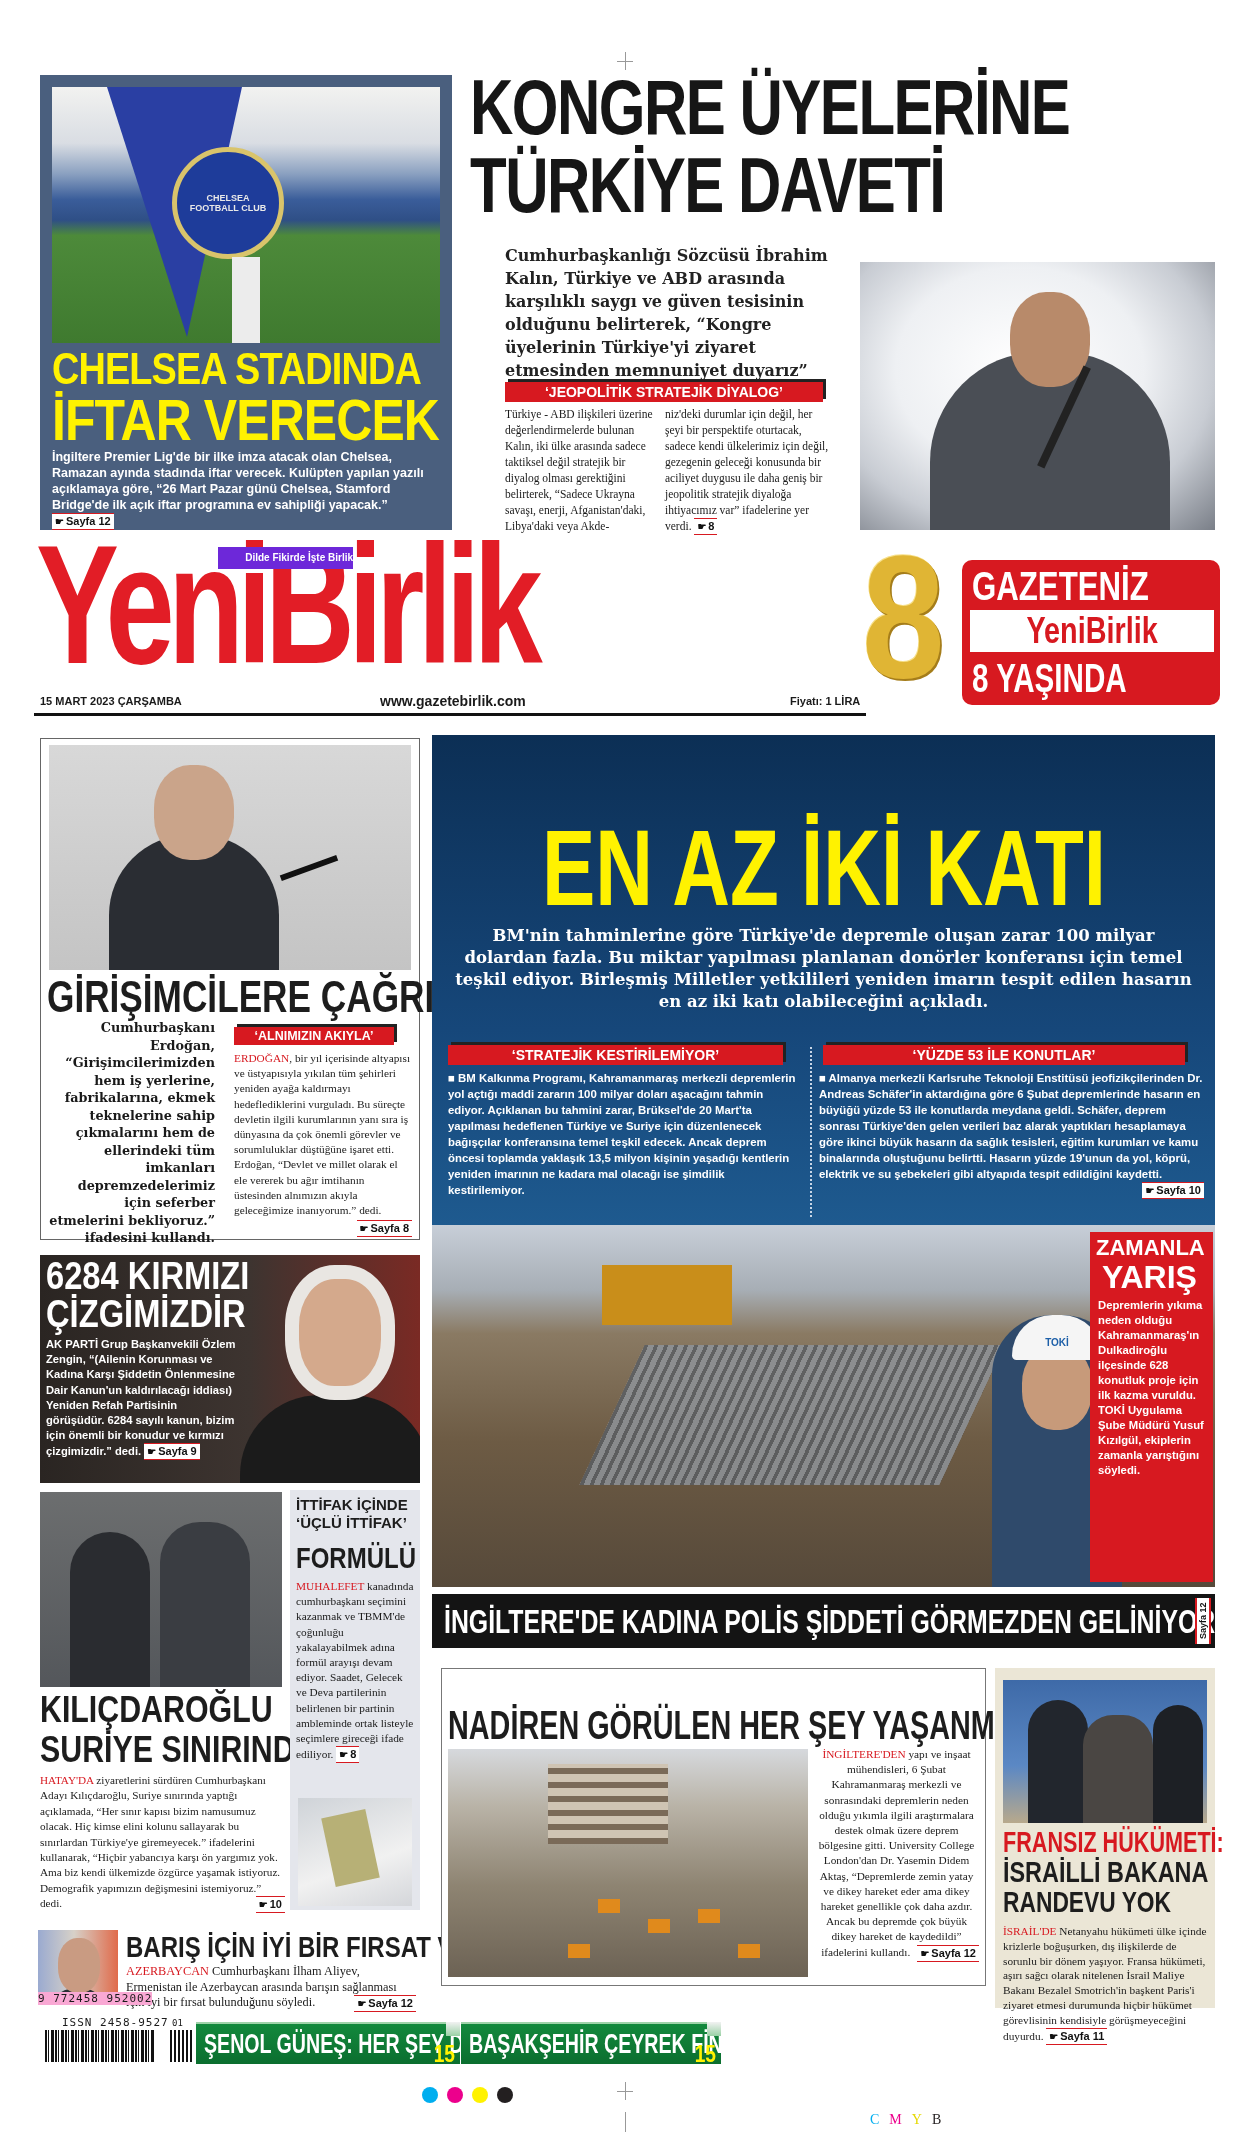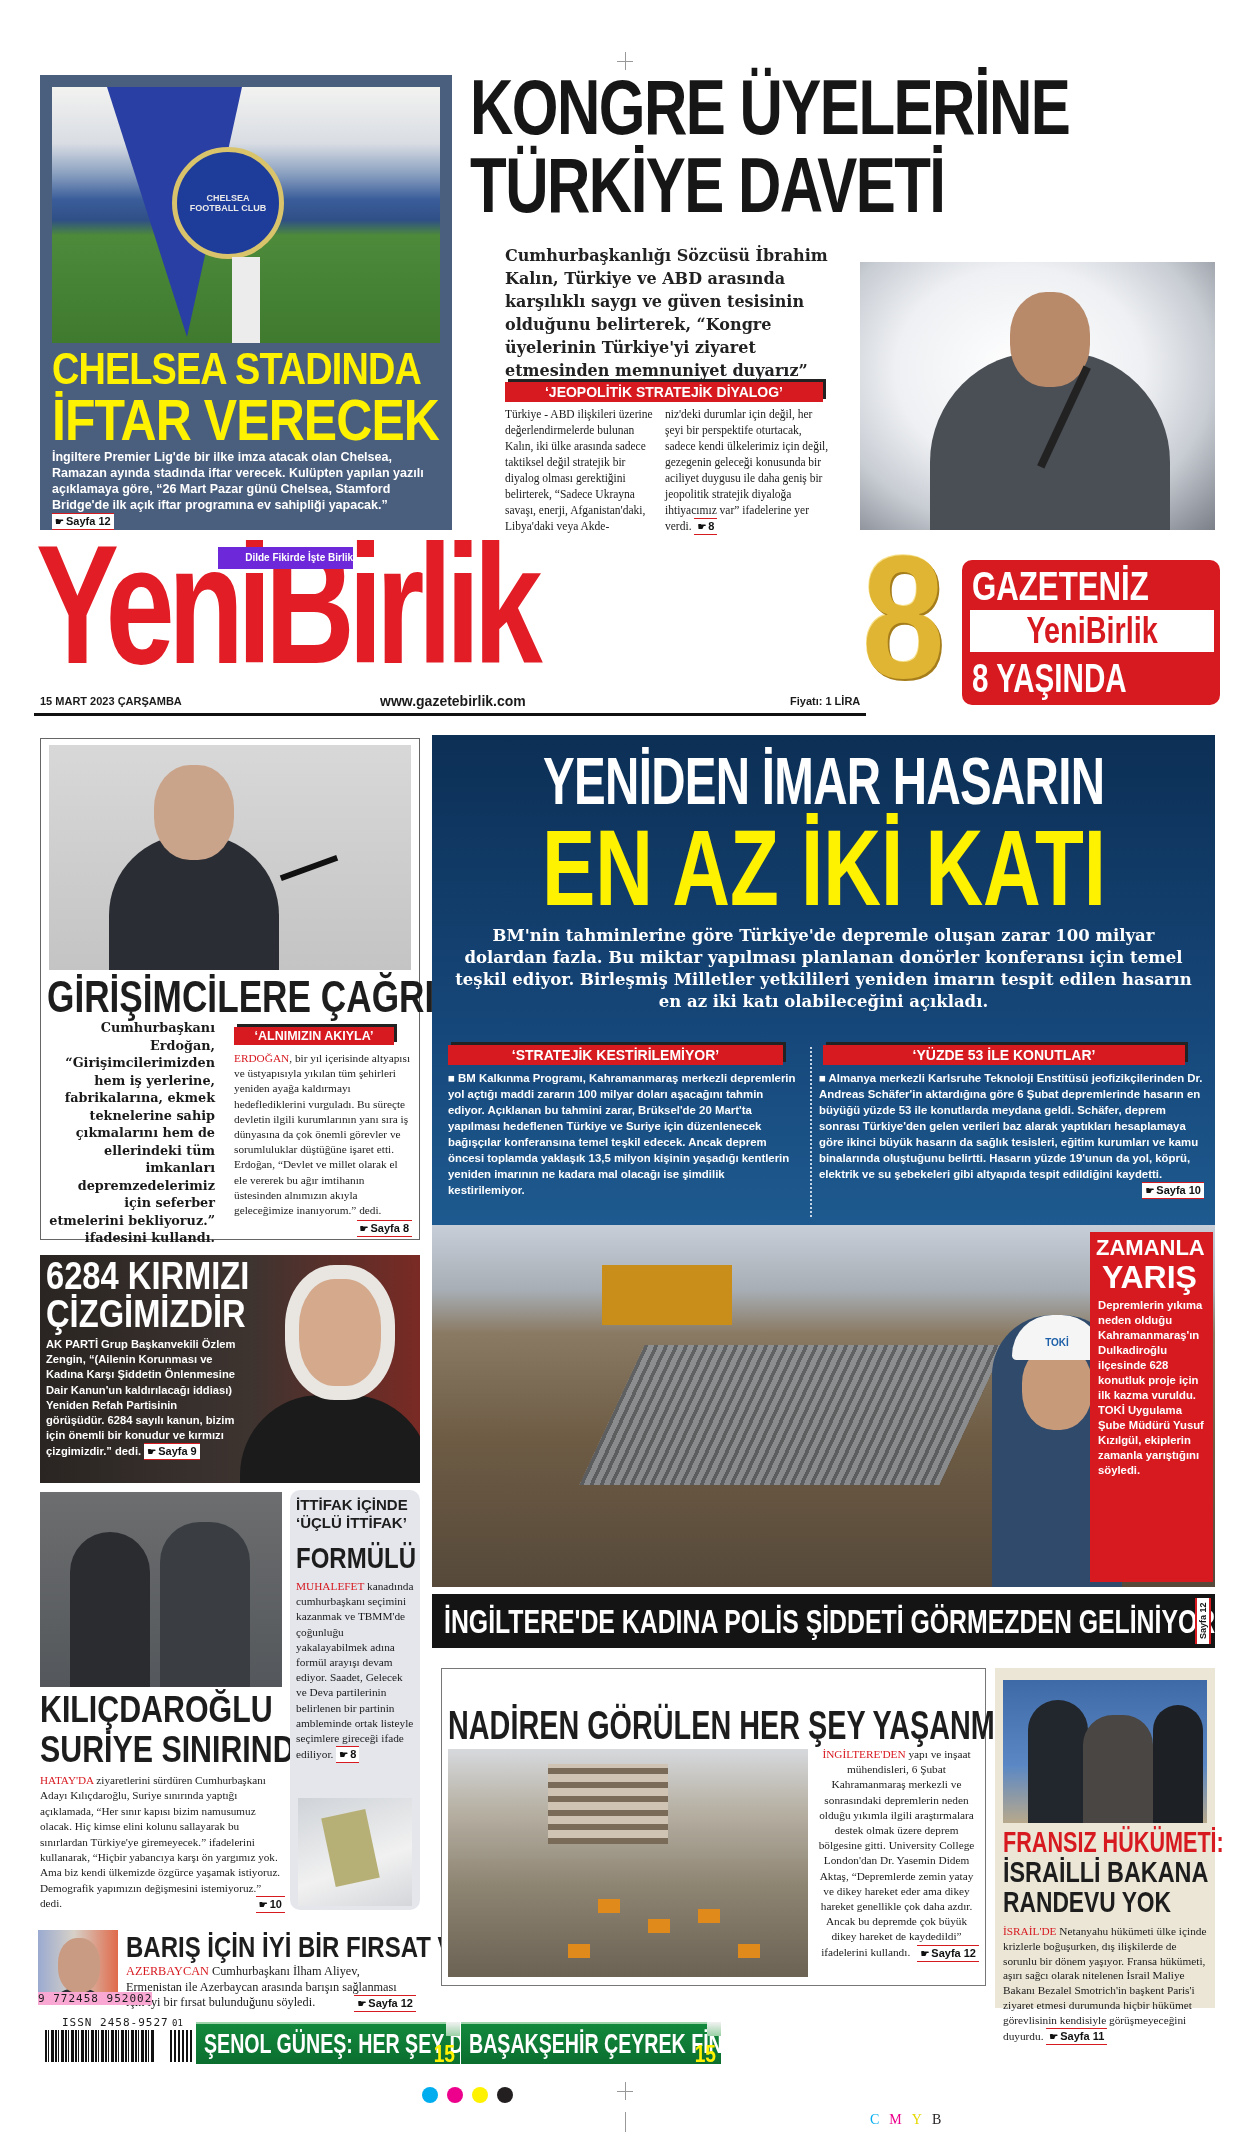--- a/index.html
+++ b/index.html
@@ -87,21 +87,21 @@
   #zengin .shoulders { position:absolute; left: 200px; top: 140px; width: 190px; height: 100px; background:#1b1b1b; border-radius: 80px 80px 0 0; }
   #zengin h2 { position:absolute; left: 6px; top: 2px; color:#fff; font-weight:700; font-size: 38px; line-height: 38px; transform: scaleX(0.86); transform-origin:left top; white-space: nowrap; }
   #zengin p { position:absolute; left: 6px; top: 82px; width: 190px; color:#fff; font-weight:700; font-size: 11.2px; line-height: 15.2px; }
 
   
   #kilic-photo { left: 40px; top: 1492px; width: 242px; height: 195px; background: linear-gradient(180deg,#6c6e6f 0%, #54575b 100%); overflow:hidden; }
   #kilic-photo .p1 { position:absolute; left: 30px; top: 40px; width: 80px; height: 160px; background:#2a2c30; border-radius: 40px 40px 0 0; }
   #kilic-photo .p2 { position:absolute; left: 120px; top: 30px; width: 90px; height: 170px; background:#3a3d42; border-radius: 40px 40px 0 0; }
   #kilic-head { left: 40px; top: 1690px; font-weight:700; font-size: 37px; line-height: 40px; color:#1d1d1d; transform: scaleX(0.82); transform-origin:left top; white-space:nowrap; }
   #kilic-body { left: 40px; top: 1773px; width: 245px; font-family:"Liberation Serif", serif; font-size: 11.2px; line-height: 15.4px; }
-  #ittifak { left: 290px; top: 1490px; width: 130px; height: 420px; background:#e4e6ec;border-radius:10px; }
+  #ittifak { left: 290px; top: 1490px; width: 130px; height: 420px; background:#e4e6ec; }
   #ittifak .h1 { position:absolute; left: 6px; top: 6px; width: 125px; font-weight:700; font-size: 15px; line-height: 18px; color:#1d1d1d; }
   #ittifak .h2 { position:absolute; left: 6px; top: 52px; font-weight:700; font-size: 30px; line-height: 32px; color:#1d1d1d; transform: scaleX(0.8); transform-origin: left top; }
   #ittifak p { position:absolute; left: 6px; top: 89px; width: 120px; font-family:"Liberation Serif", serif; font-size: 11.3px; line-height: 15.2px; }
   #ittifak .ballot { position:absolute; left: 8px; top: 308px; width: 114px; height: 108px; background: linear-gradient(160deg,#cfd3d8 0%, #f1f1f1 60%, #d4d6da 100%); }
   #ittifak .ballot .env { position:absolute; left: 30px; top: 15px; width: 45px; height: 70px; background:#b7b076; transform: rotate(-12deg); }
 
   
   #baris-photo { left: 38px; top: 1930px; width: 80px; height: 75px; background: linear-gradient(90deg,#9aaad0 0%, #d7d1c8 45%, #e06a4a 100%); overflow:hidden; }
   #baris-photo .face { position:absolute; left: 20px; top: 8px; width: 42px; height: 55px; background:#c99b82; border-radius: 45%; }
   #baris-photo .suit { position:absolute; left: 8px; top: 58px; width: 64px; height: 30px; background:#2b2e35; border-radius: 30px 30px 0 0; }
@@ -198,21 +198,20 @@
     <div class="head"></div>
     <div class="mic"></div>
   </div>
   <h2>GİRİŞİMCİLERE ÇAĞRI</h2>
   <div class="quote">Cumhurbaşkanı Erdoğan, “Girişimcilerimizden hem iş yerlerine, fabrikalarına, ekmek teknelerine sahip çıkmalarını hem de ellerindeki tüm imkanları depremzedelerimiz için seferber etmelerini bekliyoruz.” ifadesini kullandı.</div>
   <div class="sub redbar">‘ALNIMIZIN AKIYLA’</div>
   <div class="body"><span class="red">ERDOĞAN</span><span>, bir yıl içerisinde altyapısı ve üstyapısıyla yıkılan tüm şehirleri yeniden ayağa kaldırmayı hedeflediklerini vurguladı. Bu süreçte devletin ilgili kurumlarının yanı sıra iş dünyasına da çok önemli görevler ve sorumluluklar düştüğüne işaret etti. Erdoğan, “Devlet ve millet olarak el ele vererek bu ağır imtihanın üstesinden alnımızın akıyla geleceğimize inanıyorum.” dedi.</span> <span class="sayfa" style="float:right;margin-top:2px;"><span class="hand">☛</span><span>Sayfa 8</span></span></div>
 </div>
 
 <div id="main" class="abs">
-  <div class="h1"><span>YENİDEN İMAR HASARIN</span></div>
   <div class="h2"><span>EN AZ İKİ KATI</span></div>
   <div class="lead">BM'nin tahminlerine göre Türkiye'de depremle oluşan zarar 100 milyar dolardan fazla. Bu miktar yapılması planlanan donörler konferansı için temel teşkil ediyor. Birleşmiş Milletler yetkilileri yeniden imarın tespit edilen hasarın en az iki katı olabileceğini açıkladı.</div>
   <div class="sub1 redbar">‘STRATEJİK KESTİRİLEMİYOR’</div>
   <div class="sub2 redbar">‘YÜZDE 53 İLE KONUTLAR’</div>
   <div class="divider"></div>
   <div class="col1">■ BM Kalkınma Programı, Kahramanmaraş merkezli depremlerin yol açtığı maddi zararın 100 milyar doları aşacağını tahmin ediyor. Açıklanan bu tahmini zarar, Brüksel'de 20 Mart'ta yapılması hedeflenen Türkiye ve Suriye için düzenlenecek bağışçılar konferansına temel teşkil edecek. Ancak deprem öncesi toplamda yaklaşık 13,5 milyon kişinin yaşadığı kentlerin yeniden imarının ne kadara mal olacağı ise şimdilik kestirilemiyor.</div>
   <div class="col2"><span>■ Almanya merkezli Karlsruhe Teknoloji Enstitüsü jeofizikçilerinden Dr. Andreas Schäfer'in aktardığına göre 6 Şubat depremlerinde hasarın en büyüğü yüzde 53 ile konutlarda meydana geldi. Schäfer, deprem sonrası Türkiye'den gelen verileri baz alarak yaptıkları hesaplamaya göre ikinci büyük hasarın da sağlık tesisleri, eğitim kurumları ve kamu binalarında oluştuğunu belirtti. Hasarın yüzde 19'unun da yol, köprü, elektrik ve su şebekeleri gibi altyapıda tespit edildiğini kaydetti.</span> <span class="sayfa" style="float:right;"><span class="hand">☛</span><span>Sayfa 10</span></span></div>
 </div>
 <div id="main-photo" class="abs">
   <div class="truck"></div>

